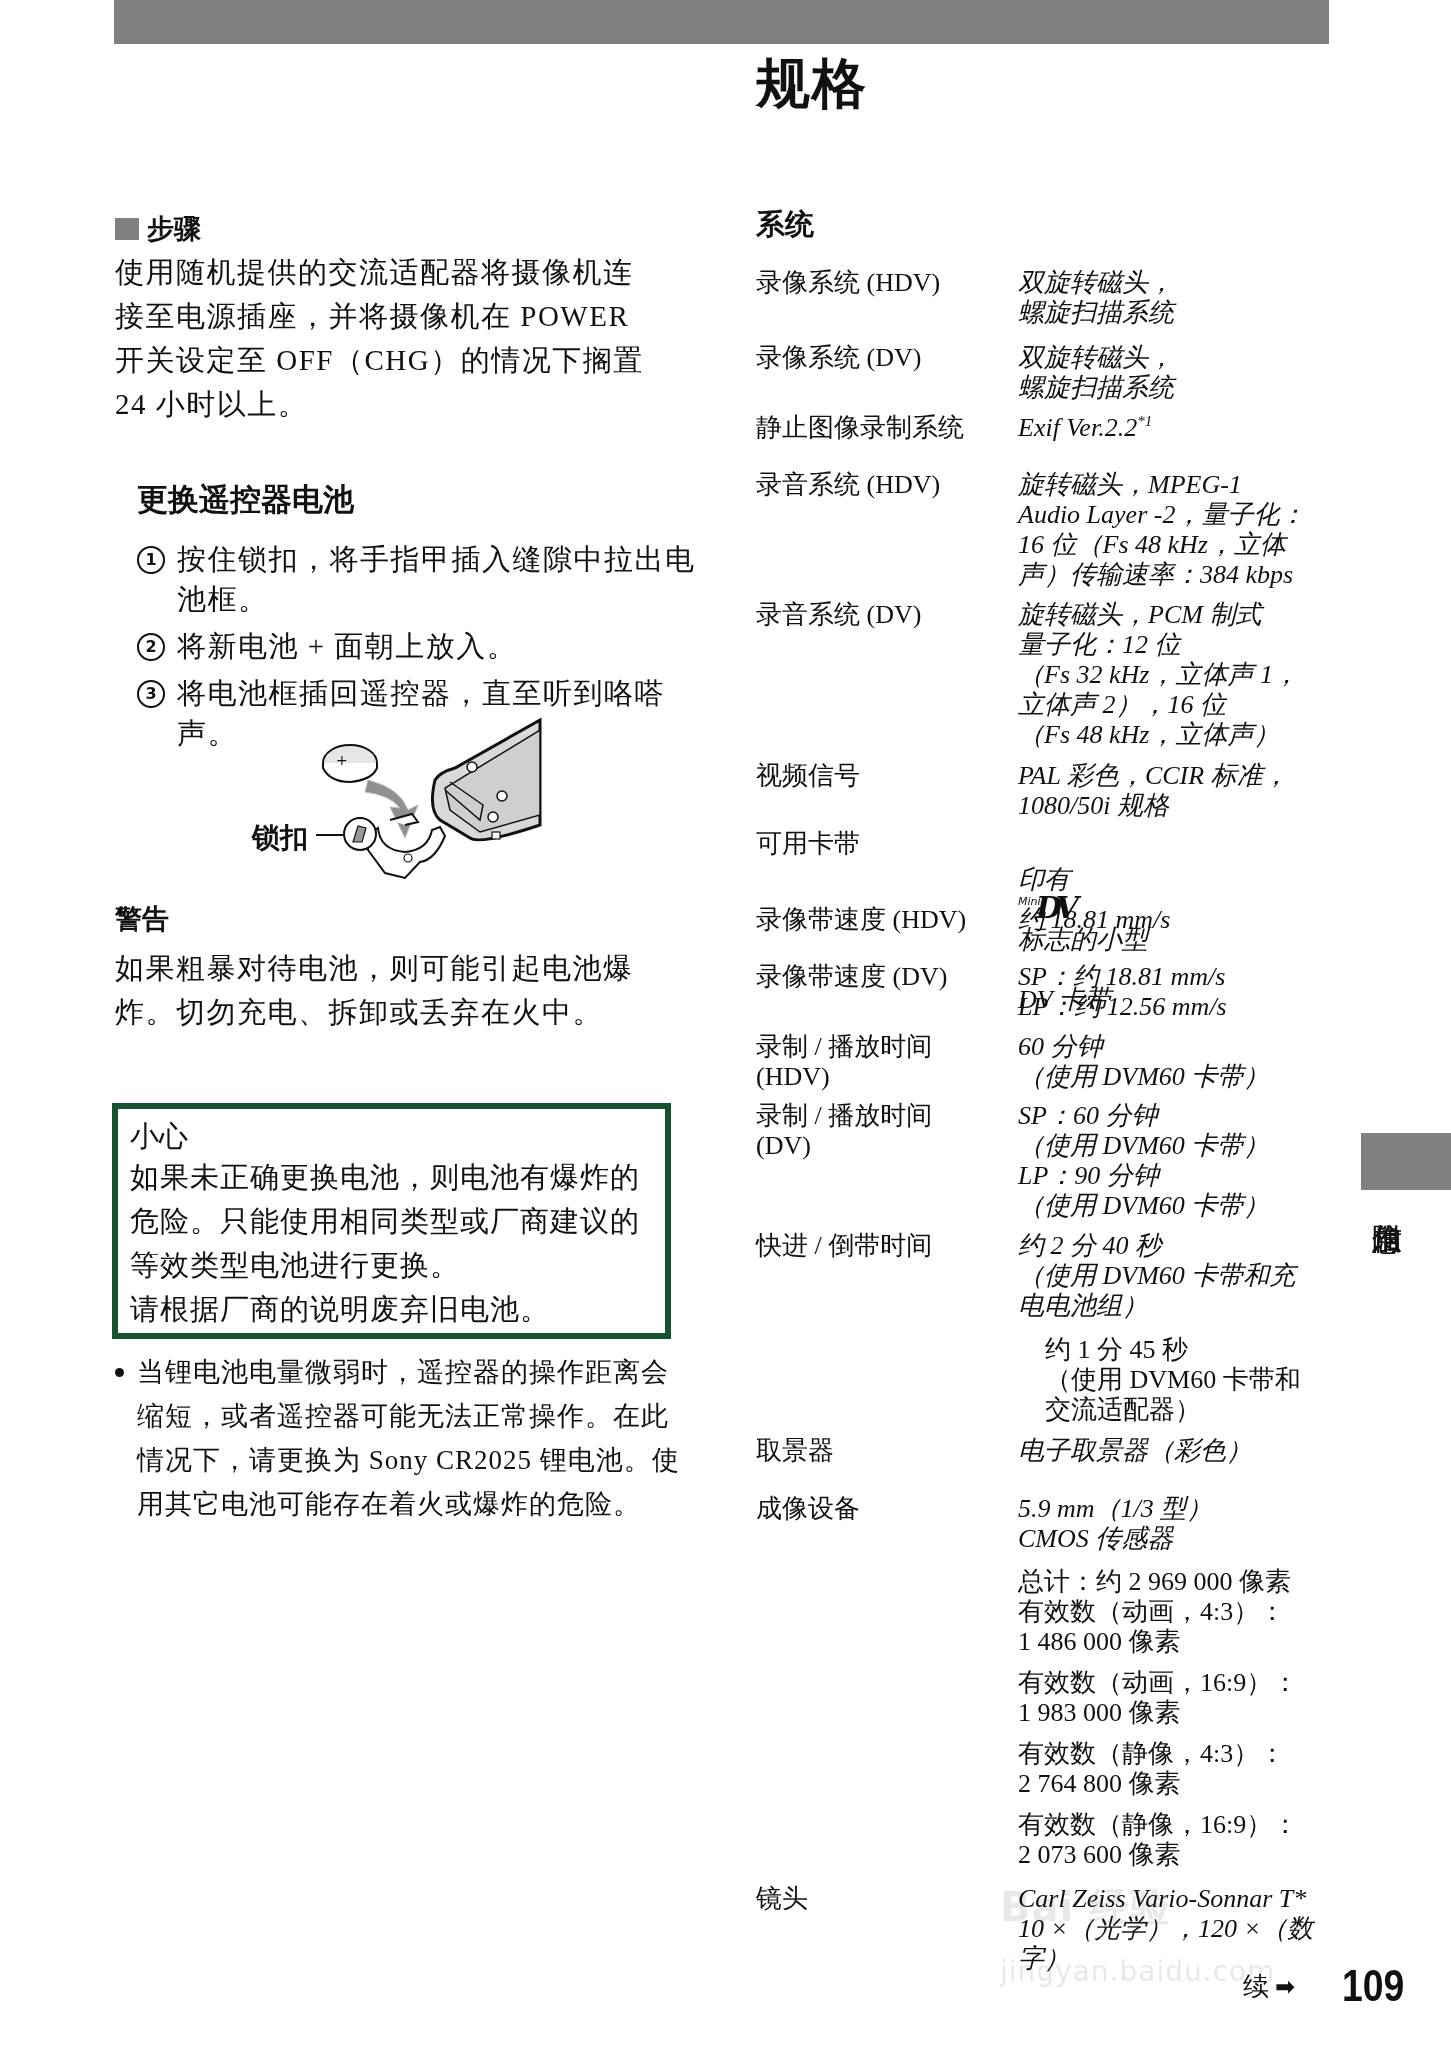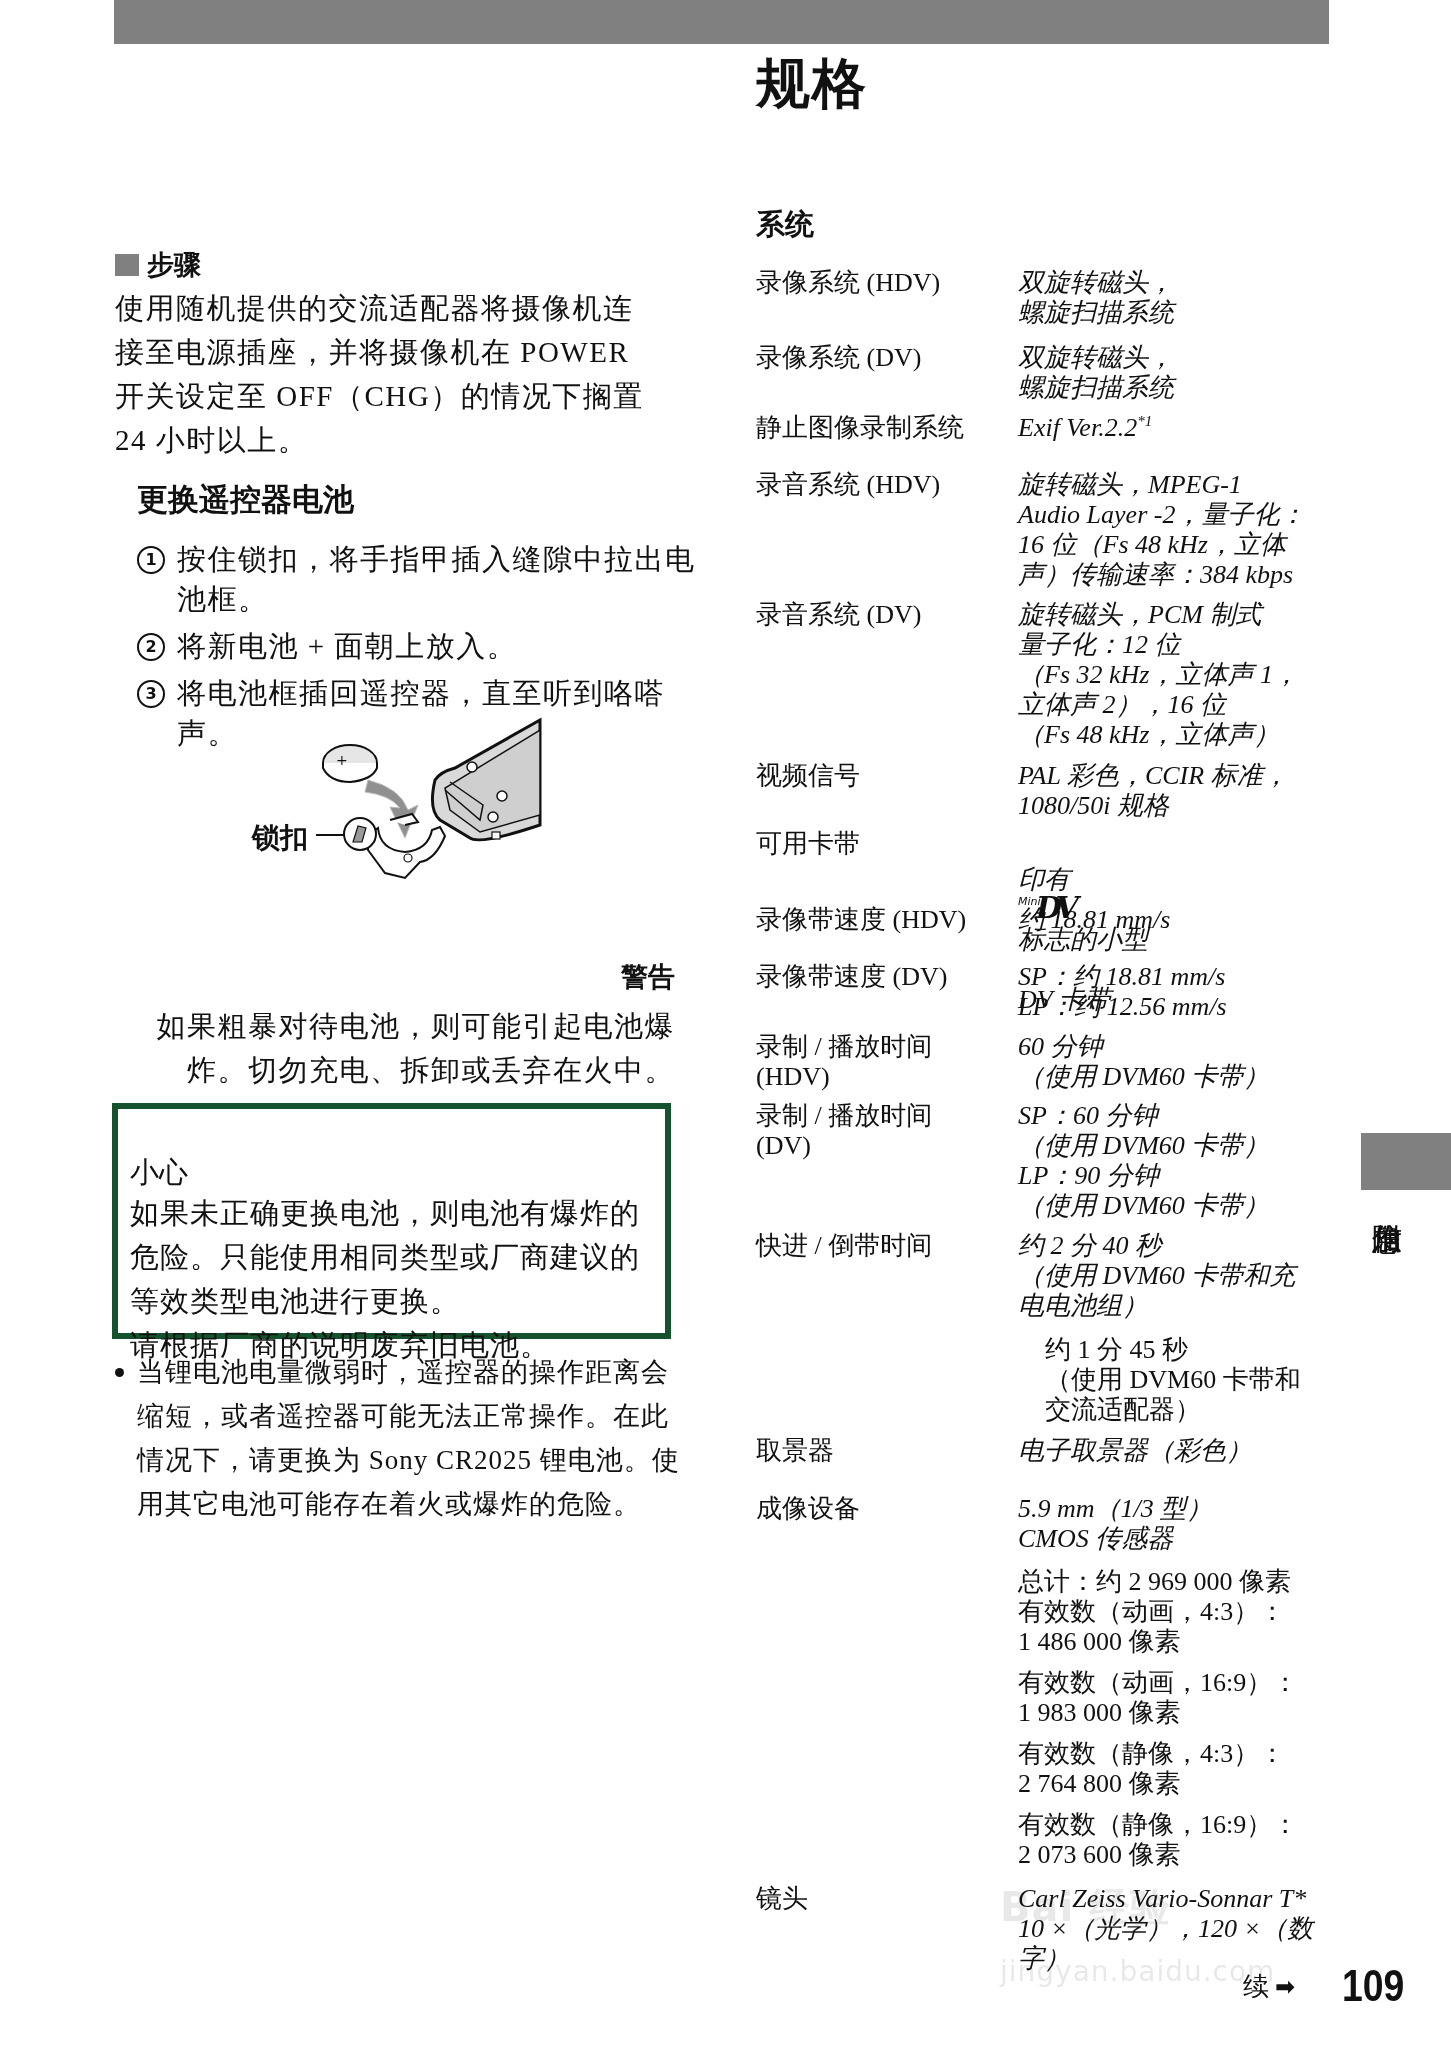--- a/index.html
+++ b/index.html
@@ -1,21 +1,21 @@
 <!DOCTYPE html>
 <html><head>
 <meta charset="utf-8">
 <style>
   html, body { margin:0; padding:0; background:#ffffff; }
   body { width:1451px; height:2064px; position:relative; overflow:hidden; font-family:"Liberation Serif","DejaVu Serif",serif; color:#111; }
   .topbar { position:absolute; left:114px; top:0; width:1215px; height:44px; background:#808080; }
   .page-title { position:absolute; left:756px; top:52px; font-family:"DejaVu Sans","Liberation Sans",sans-serif; font-size:54px; font-weight:bold; line-height:64px; letter-spacing:2px; }
   .left { position:absolute; left:115px; width:560px; }
   .hsq { display:inline-block; width:24px; height:22px; background:#808080; vertical-align:-2px; margin-right:8px; }
-  .h-small { font-family:"DejaVu Sans","Liberation Sans",sans-serif; font-weight:bold; font-size:27px; line-height:34px;margin-top:36px; }
+  .h-small { font-family:"DejaVu Sans","Liberation Sans",sans-serif; font-weight:bold; font-size:27px; line-height:34px; }
   .h-mid { font-family:"DejaVu Sans","Liberation Sans",sans-serif; font-weight:bold; font-size:31px; line-height:40px; }
   .body-txt { font-size:29px; line-height:44px; letter-spacing:1.5px; }
   .steps { margin:0; padding:0; list-style:none; }
   .step { position:relative; padding-left:40px; font-size:29px; line-height:40px; letter-spacing:1.5px; margin-bottom:7px; }
   .step-num { position:absolute; left:0; top:7px; width:24px; height:24px; border:2px solid #111; border-radius:50%; font-family:"DejaVu Sans",sans-serif; font-size:16px; font-weight:bold; line-height:24px; text-align:center; letter-spacing:0; }
   .caution-box { position:absolute; left:112px; top:1103px; width:559px; height:236px; border:6px solid #14532d; box-sizing:border-box; padding:10px 12px; }
   .bullet { position:absolute; left:115px; top:1350px; width:565px; padding-left:22px; box-sizing:border-box; font-size:27px; line-height:44px; letter-spacing:1px; }
   .bullet-dot { position:absolute; left:0; top:18px; width:9px; height:9px; background:#111; border-radius:50%; }
   .spec-heading { position:absolute; left:756px; top:206px; font-family:"DejaVu Sans","Liberation Sans",sans-serif; font-weight:bold; font-size:29px; line-height:36px; }
   .row { position:absolute; left:756px; width:570px; font-size:26px; line-height:30px; }
@@ -93,21 +93,21 @@
     <path d="M150 110 L172 104 L178 112 L165 115" fill="#fff" stroke="#111" stroke-width="2"></path>
     <circle cx="168" cy="148" r="4" fill="#fff" stroke="#111" stroke-width="1.2"></circle>
 
     <circle cx="120" cy="124" r="16" fill="#fff" stroke="#111" stroke-width="2"></circle>
     <path d="M113 132 L118 116 L126 118 L122 132 Z" fill="#999" stroke="#111" stroke-width="1.2"></path>
     <line x1="76" y1="125" x2="104" y2="125" stroke="#111" stroke-width="2"></line>
   </svg>
   <div style="position:absolute; left:12px; top:109px; font-family:'DejaVu Sans',sans-serif; font-size:28px; font-weight:bold;">锁扣</div>
 </div>
 
-<div class="left" style="top:924px;text-align:right;">
+<div class="left" style="top:902px;">
   <div class="h-small">警告</div>
   <div class="body-txt" style="margin-top:10px;">
     <div>如果粗暴对待电池，则可能引起电池爆</div>
     <div>炸。切勿充电、拆卸或丢弃在火中。</div>
   </div>
 </div>
 
 <div class="caution-box">
   <div class="h-small" style="font-weight:normal; font-size:29px;">小心</div>
   <div class="body-txt" style="line-height:44px; margin-top:2px; letter-spacing:1px;">

